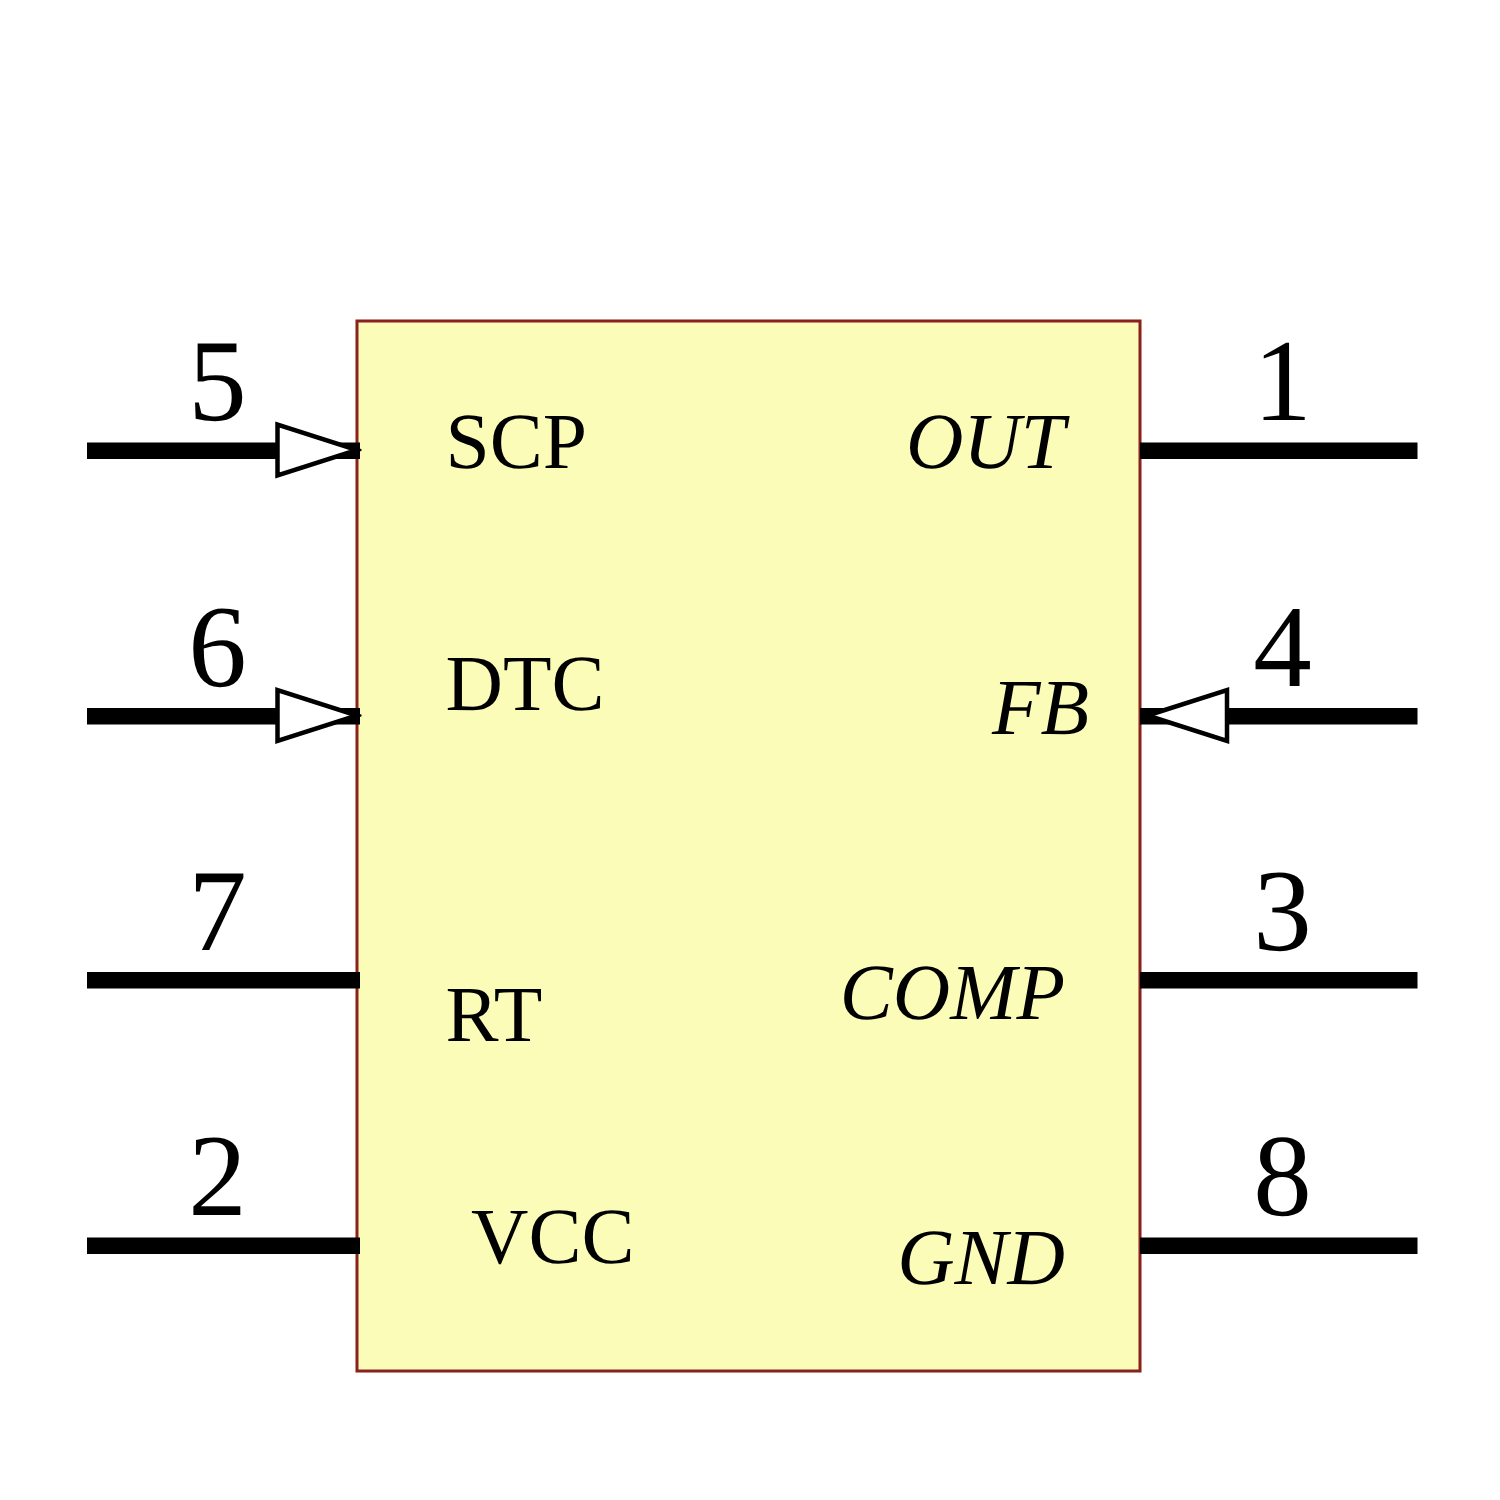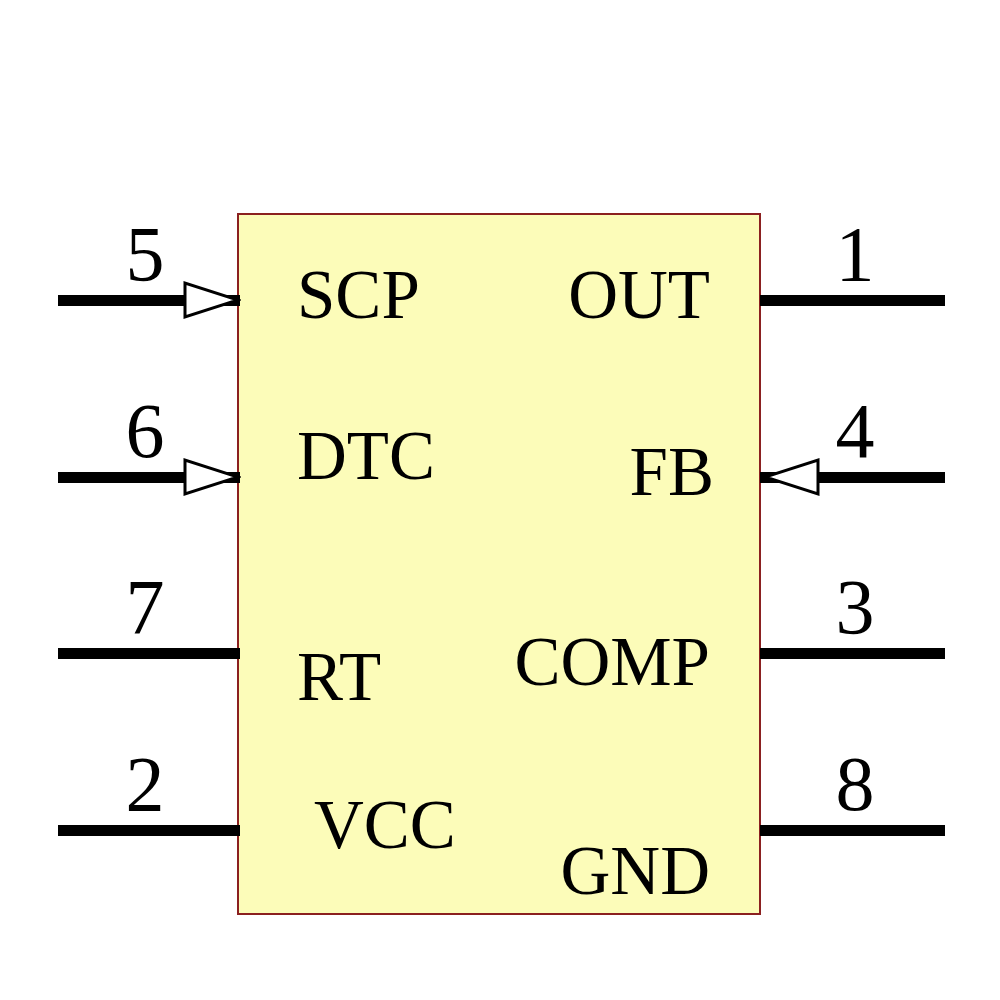--- a/index.html
+++ b/index.html
@@ -34,27 +34,28 @@
   .pin-number {
     position: absolute;
     width: 100px;
     text-align: center;
     font-size: 78px;
     line-height: 78px;
     white-space: nowrap;
   }
   .pin-name {
     position: absolute;
-    font-size: 69px;
+    font-size: 53px;
     line-height: 78px;
     height: 78px;
     white-space: nowrap;
   }
   .pin-name.right {
     text-align: right;
+    font-style: italic;
   }
   .arrow {
     position: absolute;
     width: 58px;
     height: 40px;
   }
 </style>
 </head>
 <body>
 
@@ -97,28 +98,28 @@
     <div class="pin-number" style="left:805px; top:215px">1</div>
     <div class="pin-name right" style="right:290px; top:256px">OUT</div>
   </div>
 
   <div>
     <div class="wire" style="left: 760px; top: 472px; width: 185px; background-color: rgb(0, 0, 0);"></div>
     <div class="pin-number" style="left:805px; top:392px">4</div>
     <svg class="arrow" style="left:762px; top:457px" viewBox="0 0 58 40">
       <polygon points="56,3 56,37 3,20" fill="#FFFFFF" stroke="#000000" stroke-width="3"></polygon>
     </svg>
-    <div class="pin-name right" style="right:286px; top:433px">FB</div>
+    <div class="pin-name right" style="right:274px; top:433px">FB</div>
   </div>
 
   <div>
     <div class="wire" style="left: 760px; top: 648px; width: 185px; background-color: rgb(0, 0, 0);"></div>
     <div class="pin-number" style="left:805px; top:568px">3</div>
     <div class="pin-name right" style="right:290px; top:623px">COMP</div>
   </div>
 
   <div>
     <div class="wire" style="left: 760px; top: 825px; width: 185px; background-color: rgb(0, 0, 0);"></div>
     <div class="pin-number" style="left:805px; top:745px">8</div>
-    <div class="pin-name right" style="right:290px; top:832px">GND</div>
+    <div class="pin-name right" style="right:290px; top:800px">GND</div>
   </div>
 
 </div>
 
 </body></html>

